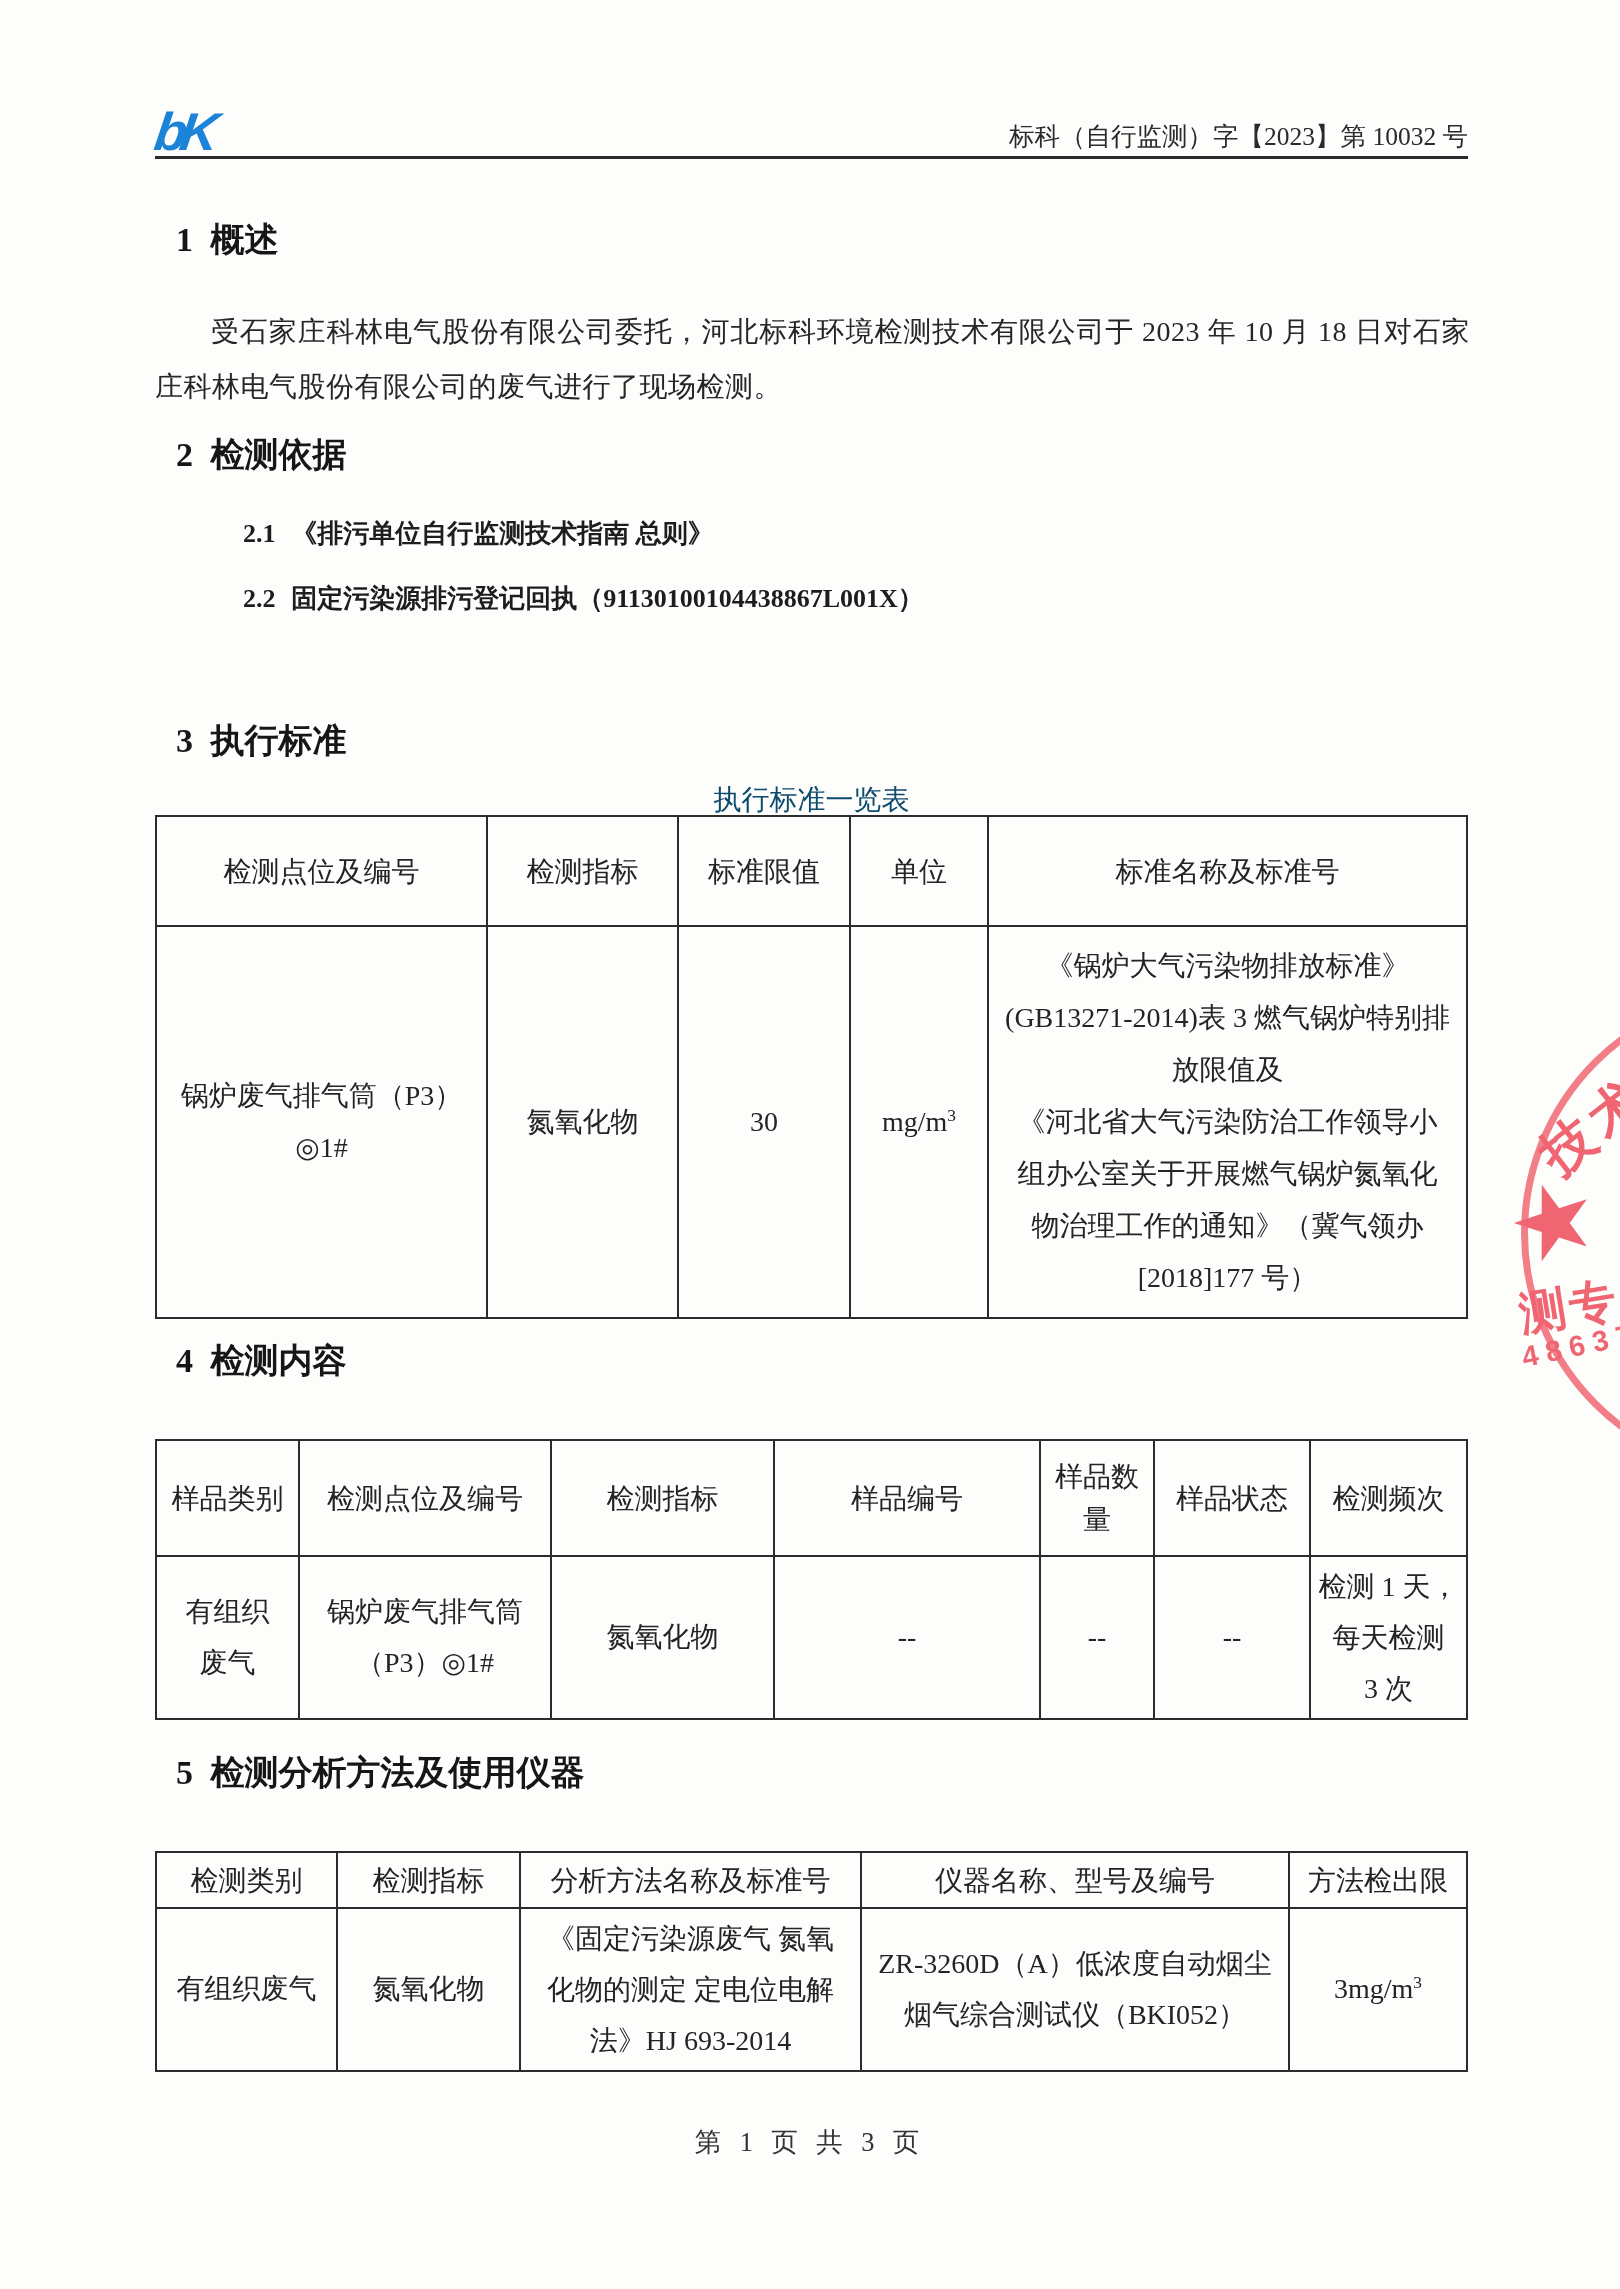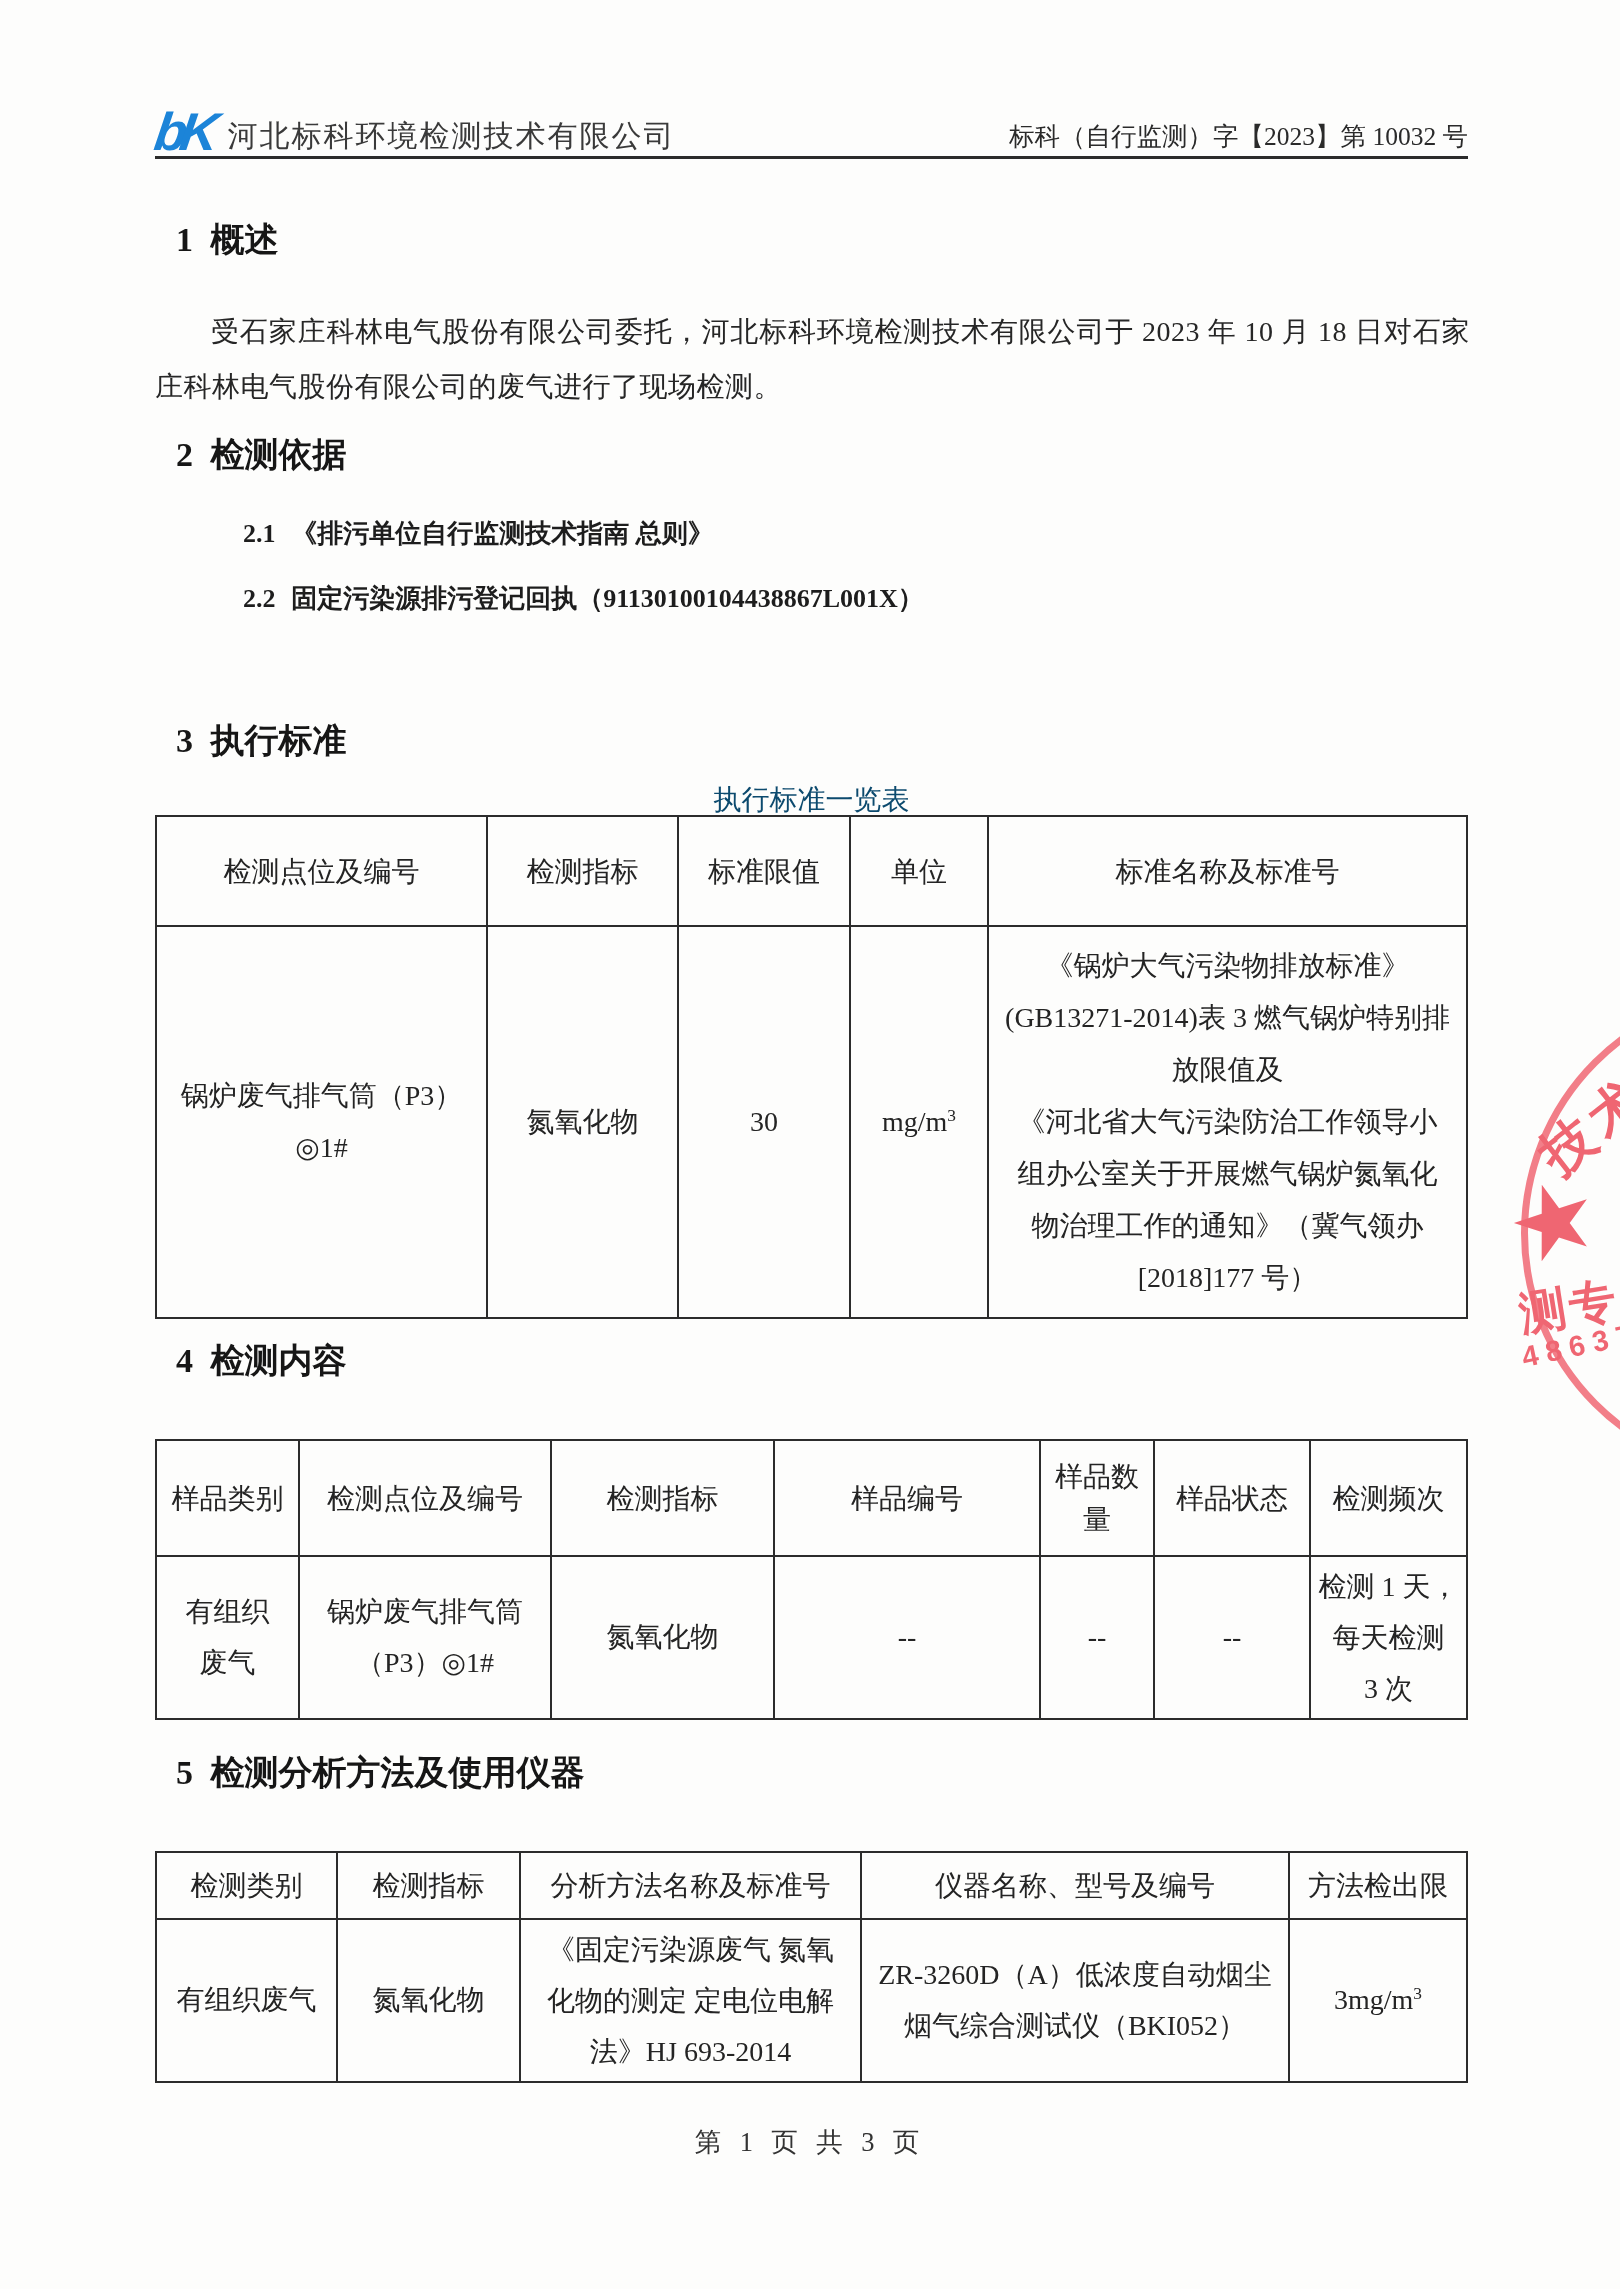--- a/index.html
+++ b/index.html
@@ -48,21 +48,21 @@
   
   table.doc{left:155px;width:1313px;border-collapse:collapse;table-layout:fixed;border:2.9px solid #2c2c2c;}
   table.doc th,table.doc td{
     border:2px solid #2c2c2c;text-align:center;vertical-align:middle;
     font-weight:normal;font-size:28px;padding:3.9px 5.9px;color:#242424;
     overflow:hidden;
   }
   table.doc thead th{border-bottom:2.9px solid #2c2c2c;line-height:43px;}
   #table-standards{top:815px;} #table-standards thead tr{height:110px;} #table-standards tbody tr{height:392px;}
   #table-content{top:1439px;}  #table-content thead tr{height:116px;}  #table-content tbody tr{height:143px;}
-  #table-methods{top:1851px;}  #table-methods thead tr{height:67px;}   #table-methods tbody tr{height:157px;}
+  #table-methods{top:1851px;}  #table-methods thead tr{height:56px;}   #table-methods tbody tr{height:157px;}
   .lines div{line-height:52px;}
   .lines-tight div{line-height:51px;}
   sup{font-size:0.62em;}
 
   
   .footer{left:0;top:2123px;width:1620px;text-align:center;font-size:26.5px;line-height:39px;letter-spacing:5.9px;color:#333;}
 
   
   .stamp{left:0;top:0;width:1620px;height:2290px;pointer-events:none;opacity:.92;}
   .stamp-ring{
@@ -88,21 +88,20 @@
   }
 </style>
 </head>
 <body>
 
 <div class="page">
 
   <div class="abs header">
     <div class="brand">
       <span class="logo" style="color: rgb(28, 132, 216);">bK</span>
-      <span class="company-name">河北标科环境检测技术有限公司</span>
     </div>
     <div class="doc-number">标科（自行监测）字【2023】第 10032 号</div>
   </div>
 
   <div class="abs sec-head" style="top:218px;">
     <span class="sec-num">1</span><span>概述</span>
   </div>
   <div class="abs para" style="top:304px;">受石家庄科林电气股份有限公司委托，河北标科环境检测技术有限公司于 2023 年 10 月 18 日对石家庄科林电气股份有限公司的废气进行了现场检测。</div>
 
   <div class="abs sec-head" style="top:433px;">

